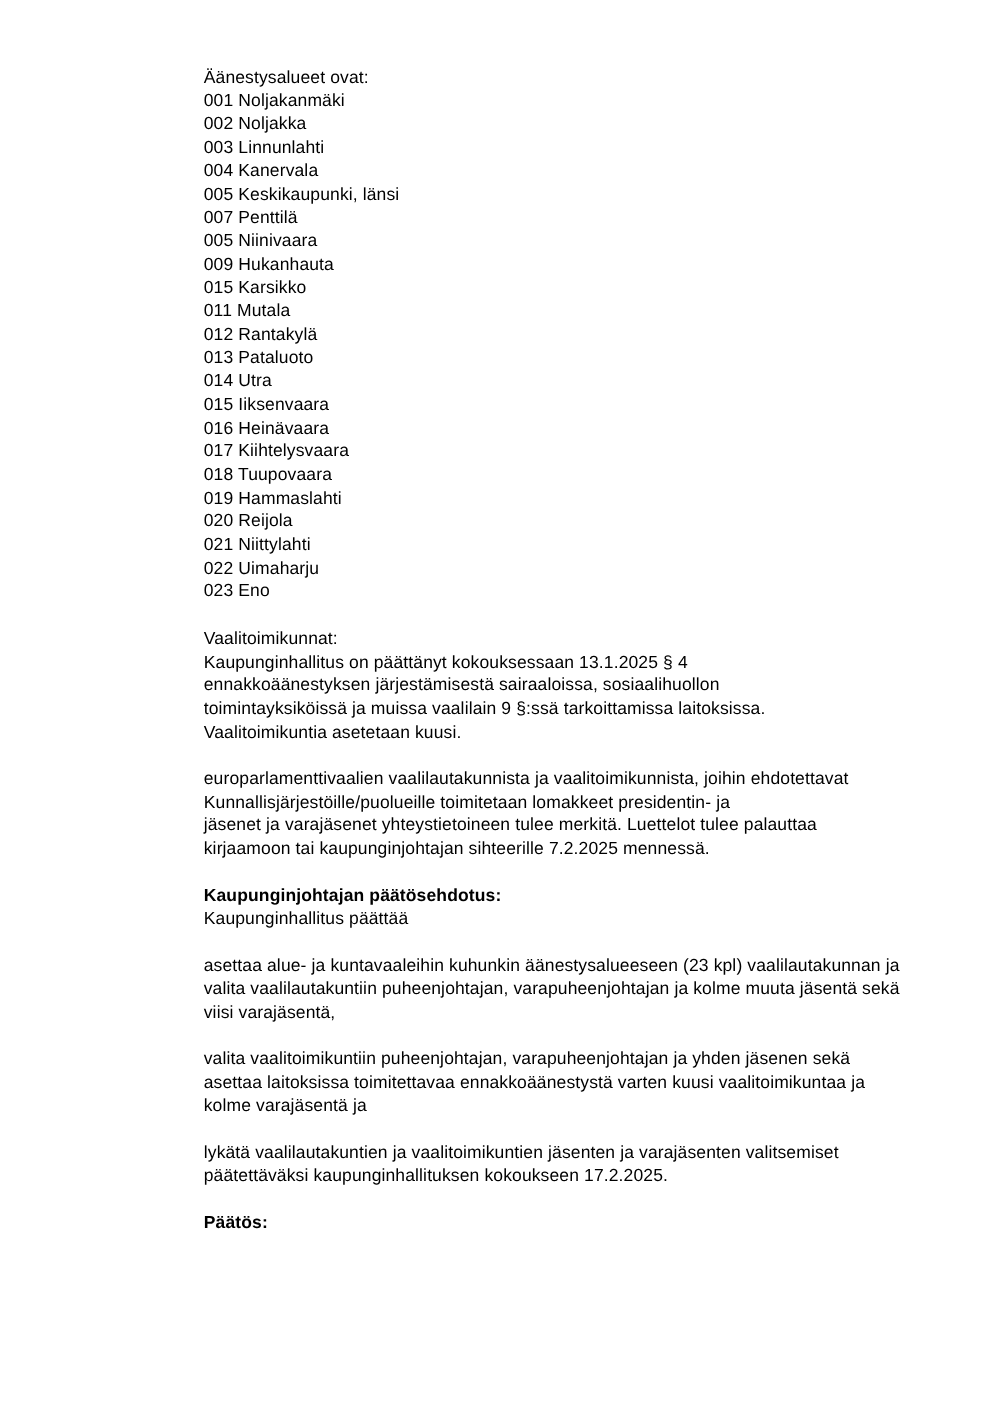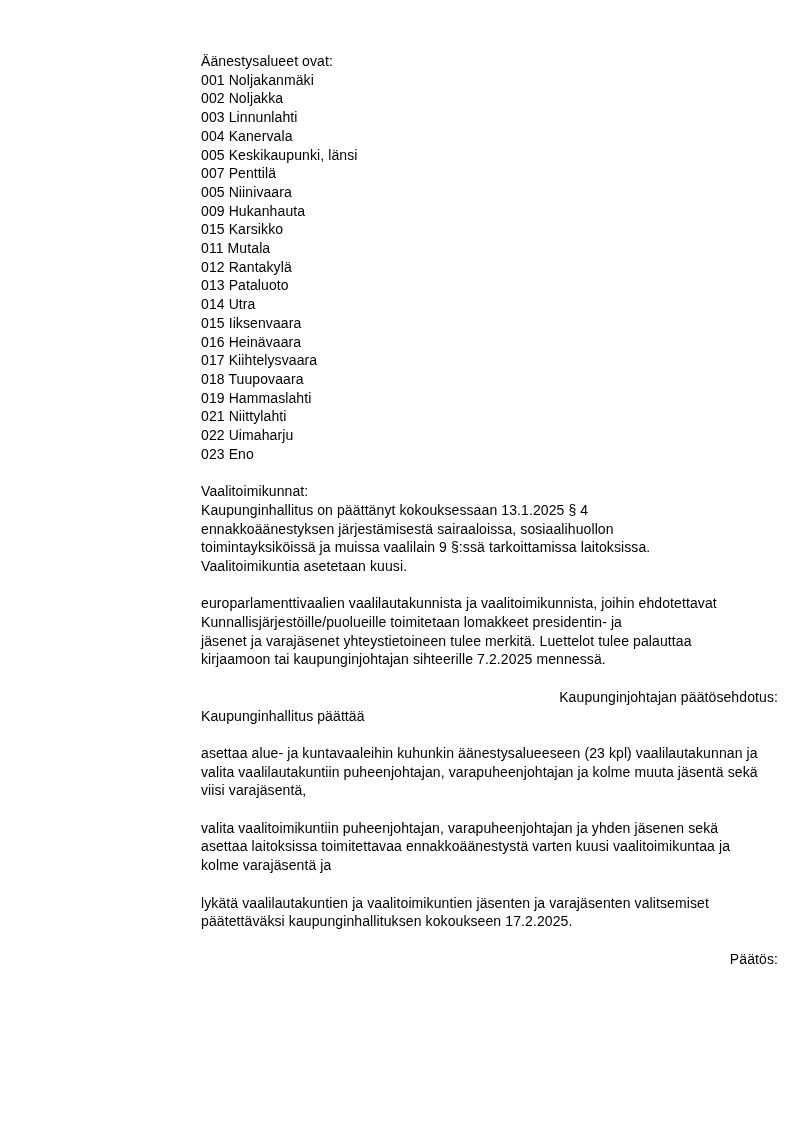--- a/index.html
+++ b/index.html
@@ -23,25 +23,23 @@
     width: 615px;
     font-size: 14px;
     line-height: 18.7px;
     letter-spacing: 0.1px;
   }
   .para {
     margin: 0 0 18.7px 0;
   }
   .line {
     white-space: nowrap;
-    margin-left: 38px;
   }
   .bold {
-    font-weight: normal;
-    text-align: right;
+    font-weight: bold;
   }
 </style>
 </head>
 <body>
 
 <div class="page">
   <div class="content">
 
     <div class="para">
       <div class="line">Äänestysalueet ovat:</div>
@@ -56,20 +54,21 @@
       <div class="line">015 Karsikko</div>
       <div class="line">011 Mutala</div>
       <div class="line">012 Rantakylä</div>
       <div class="line">013 Pataluoto</div>
       <div class="line">014 Utra</div>
       <div class="line">015 Iiksenvaara</div>
       <div class="line">016 Heinävaara</div>
       <div class="line">017 Kiihtelysvaara</div>
       <div class="line">018 Tuupovaara</div>
       <div class="line">019 Hammaslahti</div>
+      <div class="line">020 Reijola</div>
       <div class="line">021 Niittylahti</div>
       <div class="line">022 Uimaharju</div>
       <div class="line">023 Eno</div>
     </div>
 
     <div class="para">
       <div class="line">Vaalitoimikunnat:</div>
       <div class="line">Kaupunginhallitus on päättänyt kokouksessaan 13.1.2025 § 4</div>
       <div class="line">ennakkoäänestyksen järjestämisestä sairaaloissa, sosiaalihuollon</div>
       <div class="line">toimintayksiköissä ja muissa vaalilain 9 §:ssä tarkoittamissa laitoksissa.</div>

